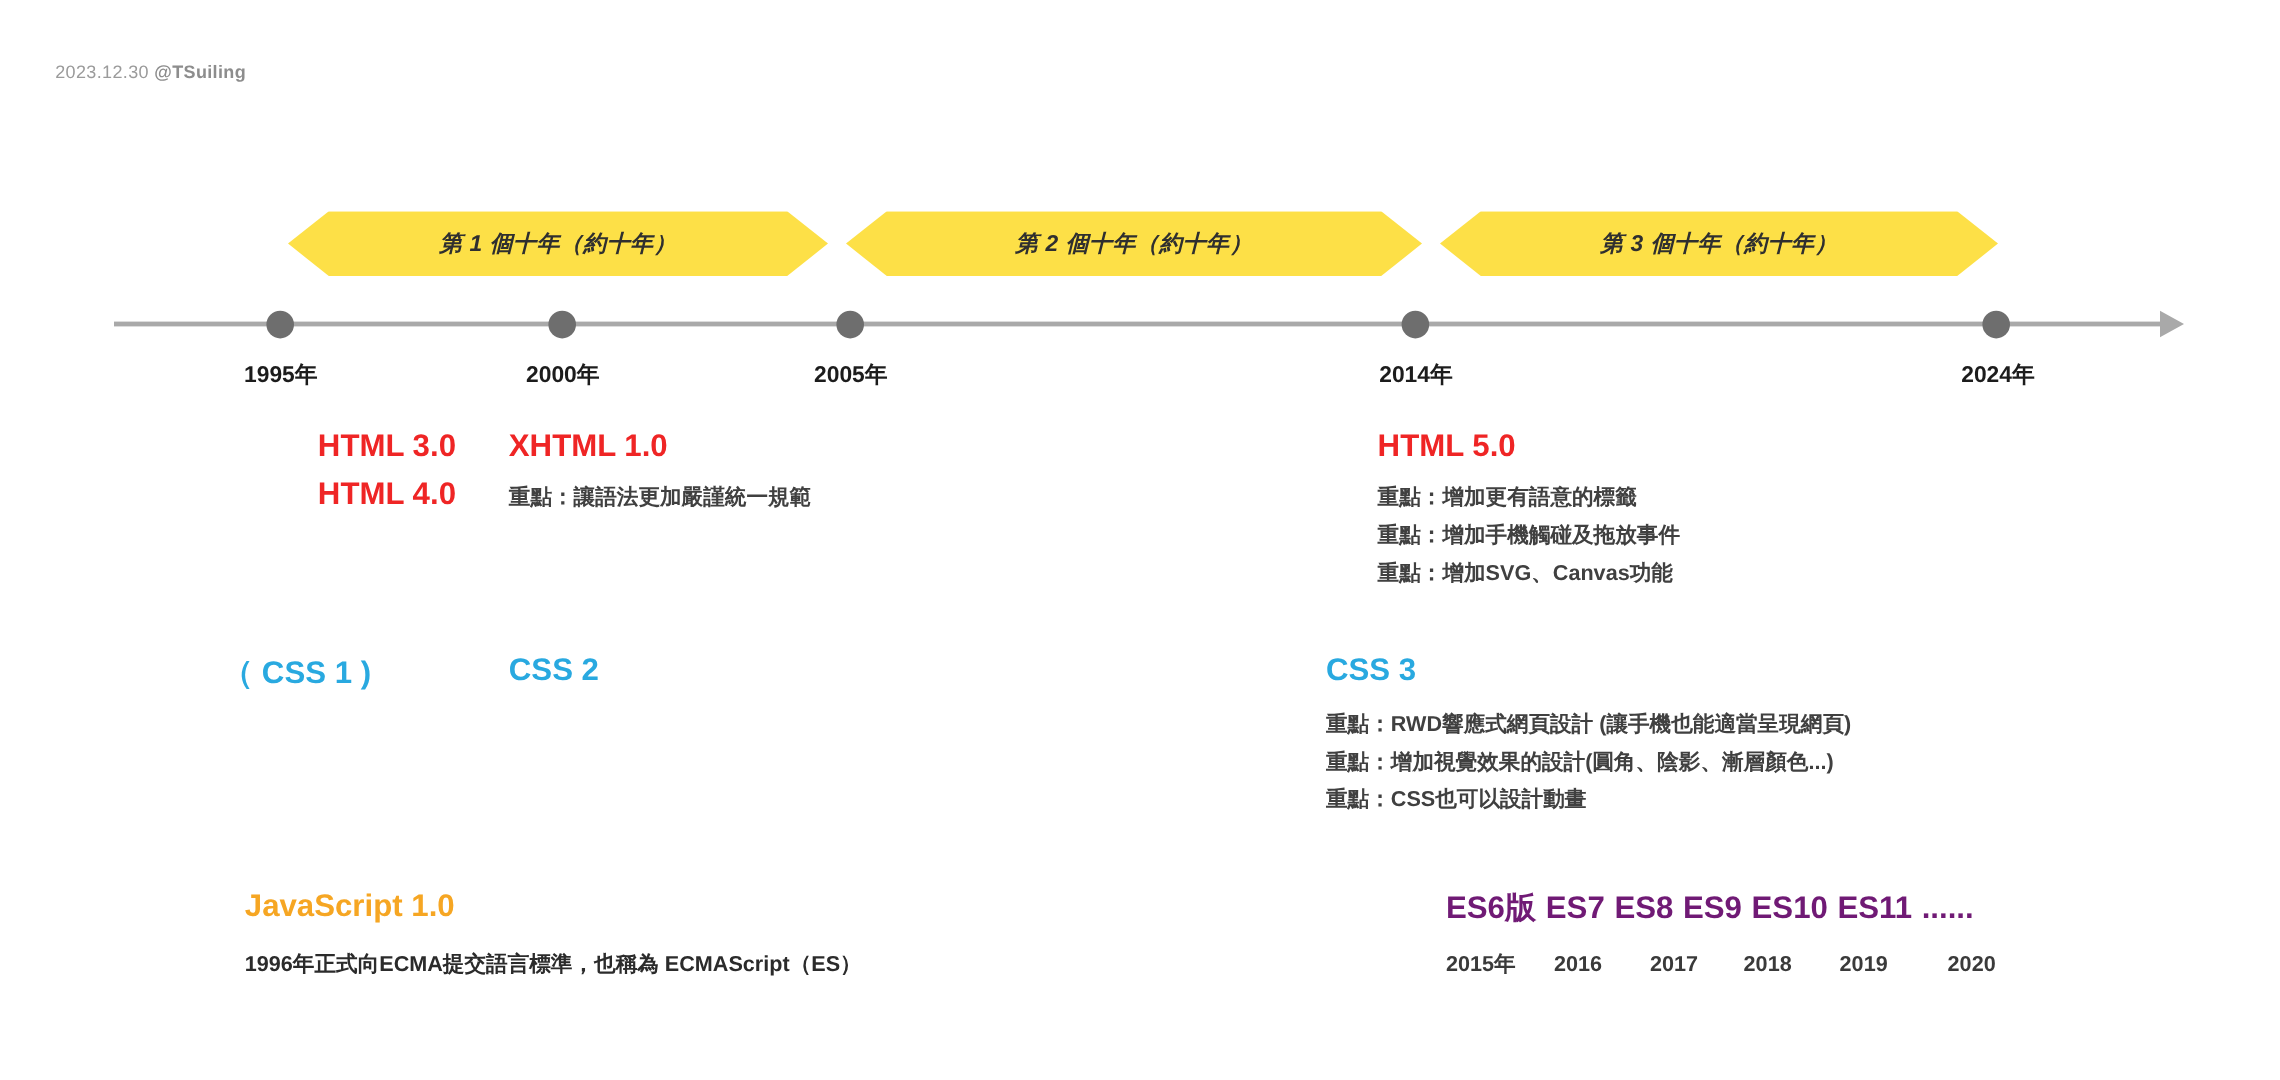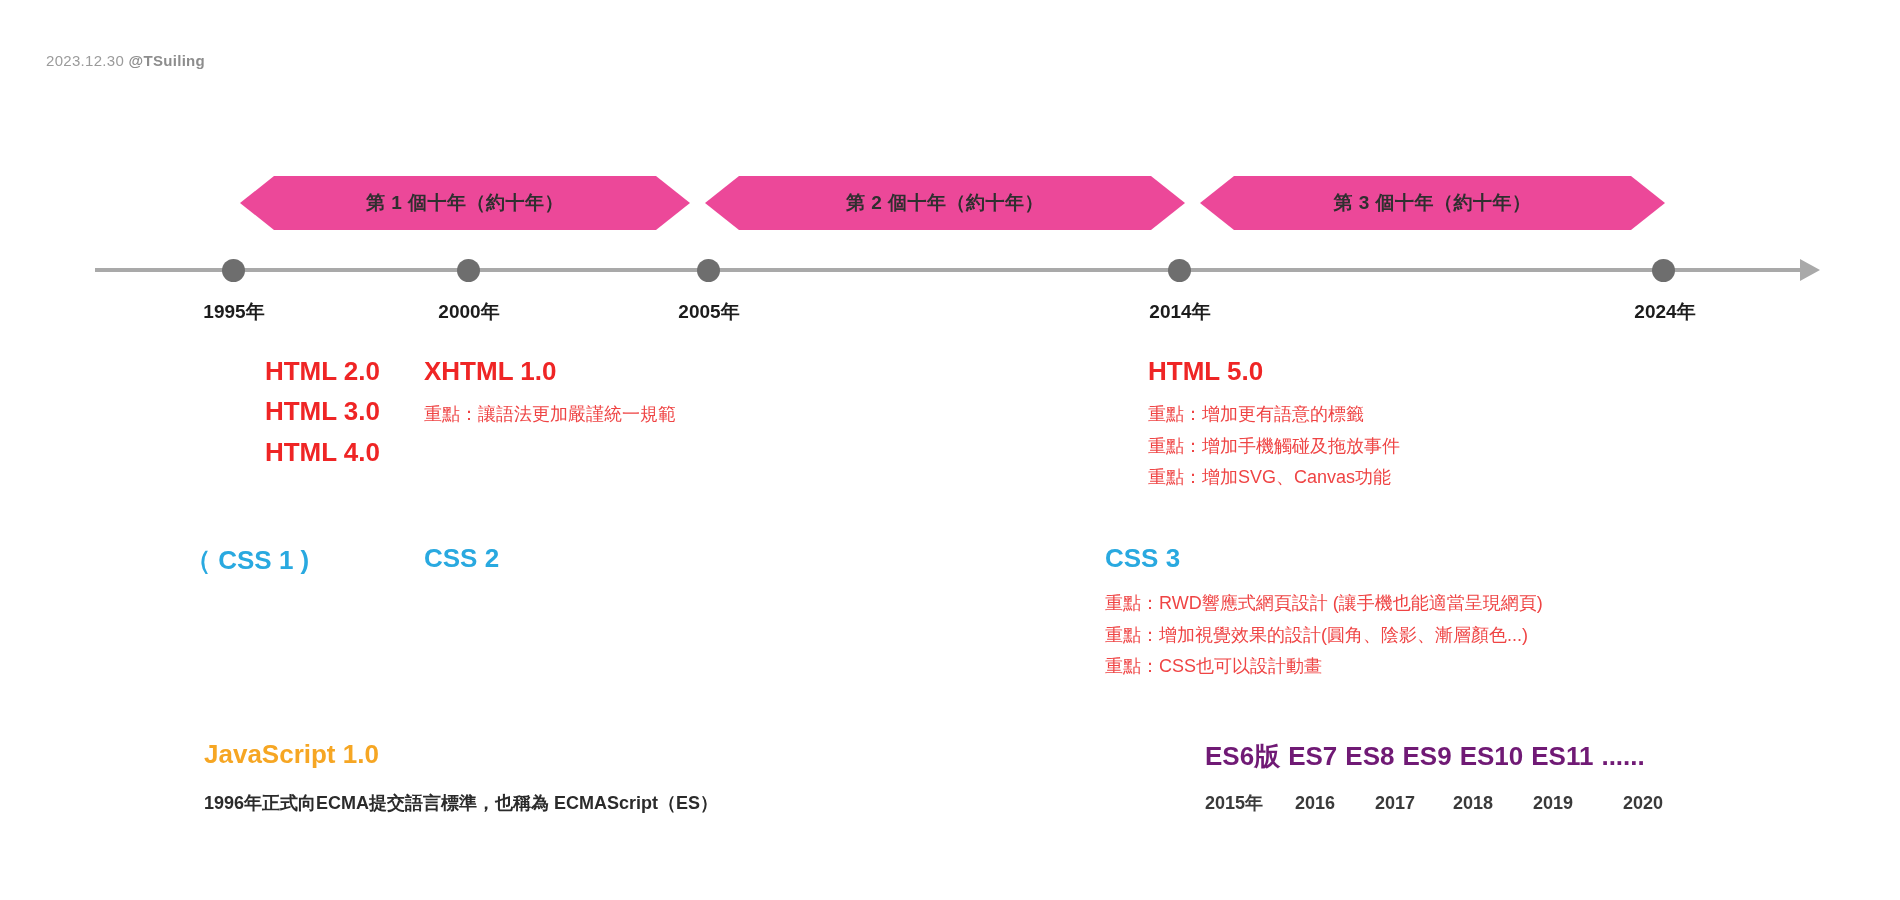--- a/index.html
+++ b/index.html
@@ -50,23 +50,24 @@
   
   .decade {
     position: absolute;
     height: 54px;
     color: #2f2f2f;
     font-size: 19px;
     font-weight: bold;
     display: flex;
     align-items: center;
     justify-content: center;
-    background: #ec4899;
+    background: #fde047;
     letter-spacing: .5px;
     white-space: nowrap;
+    font-style: italic;
   }
   .decade.d1 {
     left: 240px;
     top: 160px;
     width: 450px;
     clip-path: polygon(0 50%, 34px 0, calc(100% - 34px) 0, 100% 50%, calc(100% - 34px) 100%, 34px 100%);
   }
   .decade.d2 {
     left: 705px;
     top: 160px;
@@ -132,23 +133,23 @@
     color: #29a9e0;
     font-size: 26px;
     font-weight: bold;
   }
   .h-js {
     color: #f6a623;
     font-size: 26px;
     font-weight: bold;
   }
   .note {
-    color: #ef4444;
+    color: #404040;
     font-size: 18px;
-    font-weight: normal;
+    font-weight: bold;
     line-height: 1.75;
   }
   .note-light {
     color: #2b2b2b;
     font-size: 18px;
     font-weight: bold;
   }
   .right-align {
     text-align: right;
   }
@@ -206,21 +207,20 @@
   <div class="node" style="left:1168px;"></div>
   <div class="node" style="left:1652px;"></div>
 
   <div class="node-label" style="left:234px;">1995年</div>
   <div class="node-label" style="left:469px;">2000年</div>
   <div class="node-label" style="left:709px;">2005年</div>
   <div class="node-label" style="left:1180px;">2014年</div>
   <div class="node-label" style="left:1665px;">2024年</div>
 
   <div class="block h-html right-align" style="left:130px; top:335px; width:250px;">
-    <div>HTML 2.0</div>
     <div>HTML 3.0</div>
     <div>HTML 4.0</div>
   </div>
 
   <div class="block h-html" style="left:424px; top:335px;">XHTML 1.0</div>
   <div class="block note" style="left:424px; top:383px;">重點：讓語法更加嚴謹統一規範</div>
 
   <div class="block h-html" style="left:1148px; top:335px;">HTML 5.0</div>
   <div class="block note" style="left:1148px; top:383px;">
     <div>重點：增加更有語意的標籤</div>

